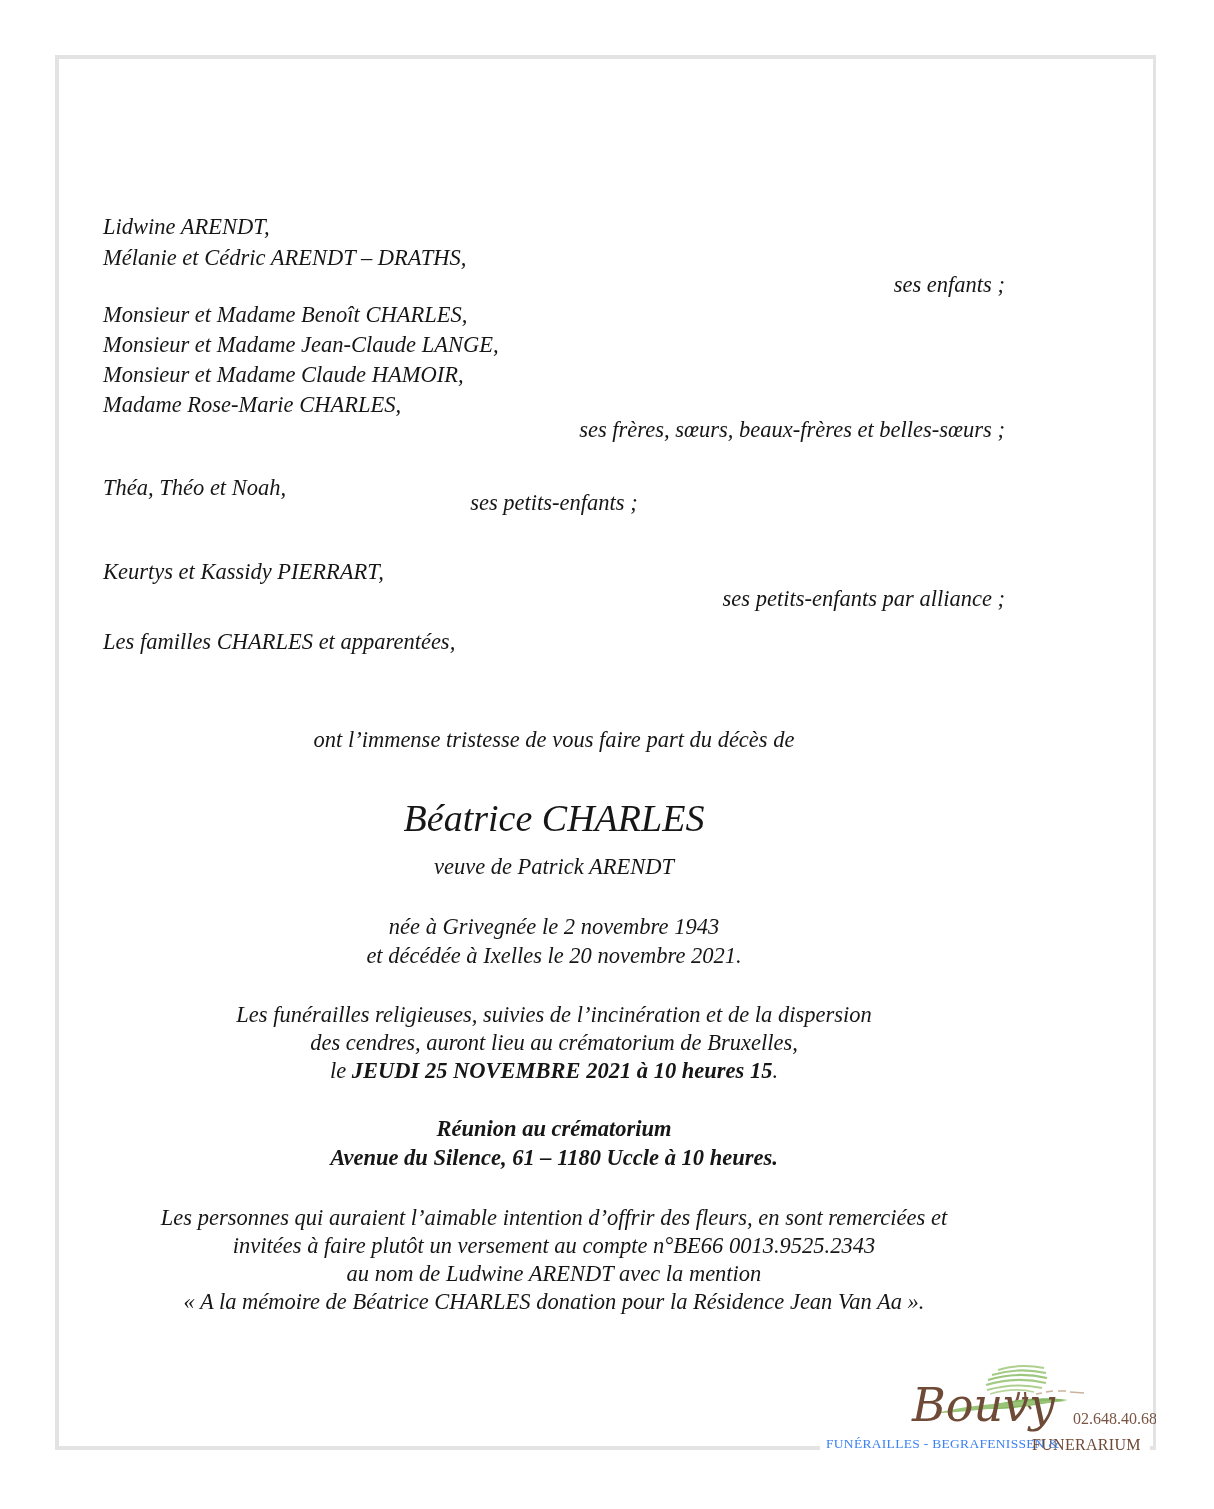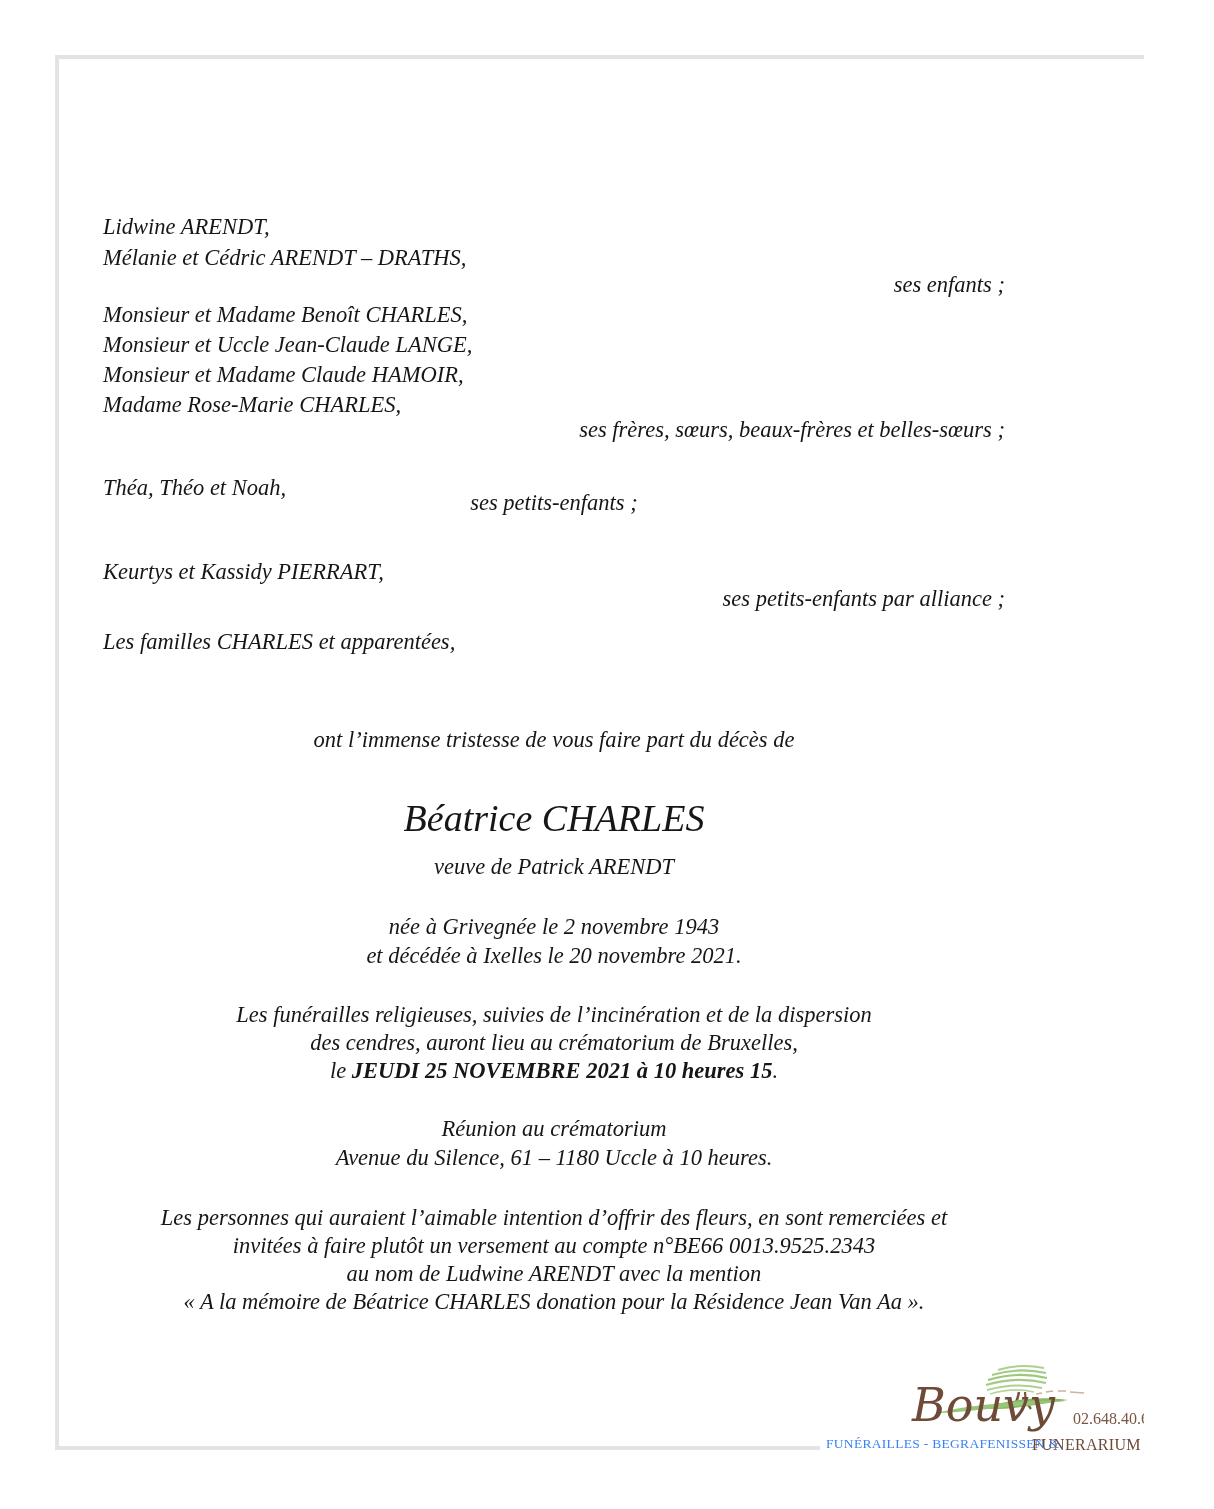--- a/index.html
+++ b/index.html
@@ -3,20 +3,21 @@
 <meta charset="utf-8">
 <style>
   html,body{margin:0;padding:0;background:#ffffff;}
   .page{
     position:relative;
     width:1144px;height:1509px;
     background:#ffffff;
     font-family:"Liberation Serif", serif;
     color:#161616;
     overflow:hidden;
+    padding-left:12px;
   }
   .frame{
     position:absolute;
     left:55px;top:55px;
     width:1102px;height:1395px;
     border:4px solid #e3e3e3;
     box-sizing:border-box;
     background:#ffffff;
   }
   .content{
@@ -43,21 +44,21 @@
   .b-intro{top:725px;}
   .b-title{
     top:793px;
     font-size:38px;
     font-weight:normal;
     line-height:50px;
   }
   .b-veuve{top:852px;}
   .b-dates{top:912px;line-height:29px;}
   .b-funeral{top:1001px;line-height:28px;}
-  .b-reunion{top:1114px;line-height:29px;}
+  .b-reunion{top:1114px;line-height:29px;font-weight:bold;}
   .b-flowers{top:1204px;line-height:28px;}
   .bold{font-weight:bold;}
 
   .logo{
     position:absolute;
     left:820px;top:1358px;
     width:330px;height:96px;
     background:#ffffff;
   }
   .logo-art{position:absolute;left:0;top:0;width:330px;height:96px;}
@@ -96,21 +97,21 @@
 
     <div class="blk b-children names">
       <div>Lidwine ARENDT,</div>
       <div>Mélanie et Cédric ARENDT – DRATHS,</div>
     </div>
 
     <div class="blk l-children right">ses enfants ;</div>
 
     <div class="blk b-siblings names">
       <div>Monsieur et Madame Benoît CHARLES,</div>
-      <div>Monsieur et Uccle Jean-Claude LANGE,</div>
+      <div>Monsieur et Madame Jean-Claude LANGE,</div>
       <div>Monsieur et Madame Claude HAMOIR,</div>
       <div>Madame Rose-Marie CHARLES,</div>
     </div>
 
     <div class="blk l-siblings right">ses frères, sœurs, beaux-frères et belles-sœurs ;</div>
 
     <div class="blk b-grandchildren names">
       <div>Théa, Théo et Noah,</div>
     </div>
 

